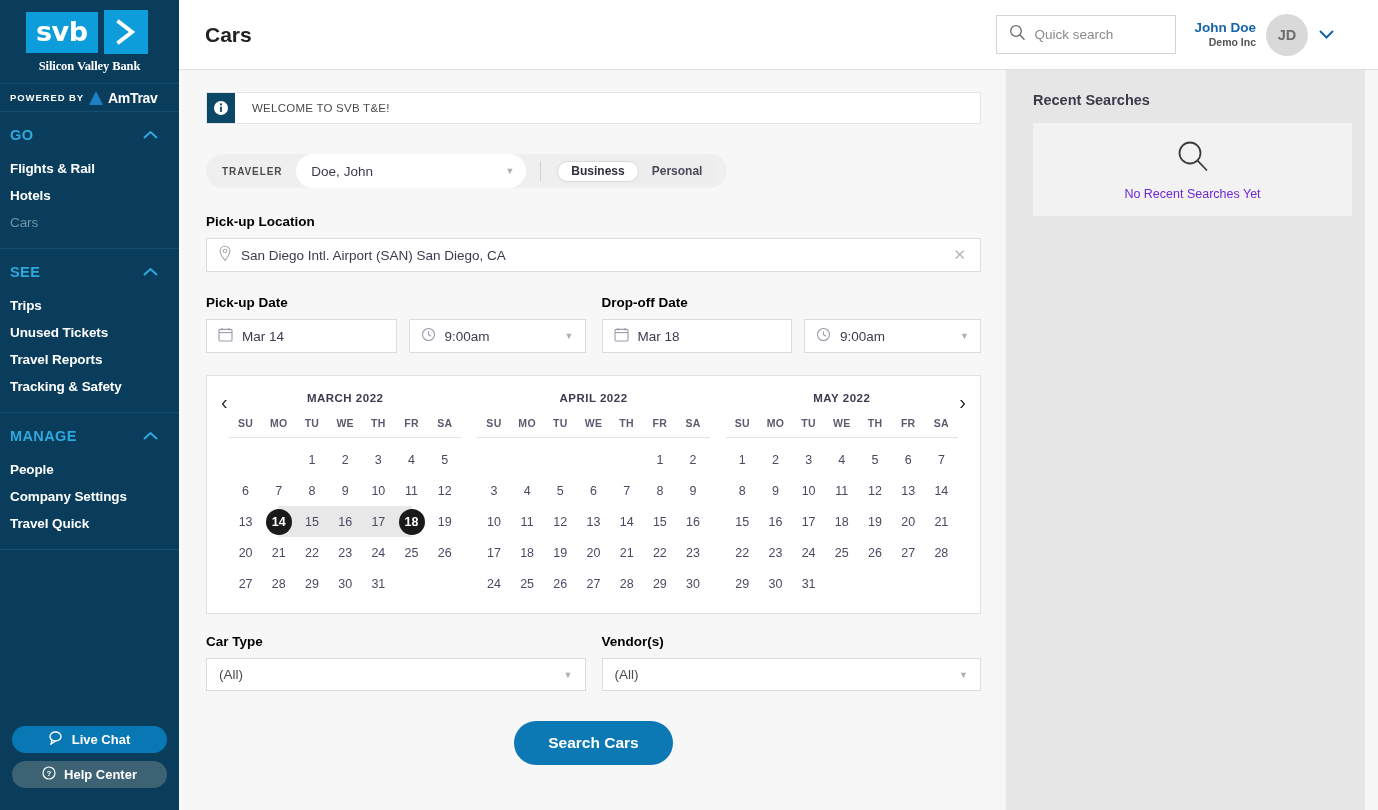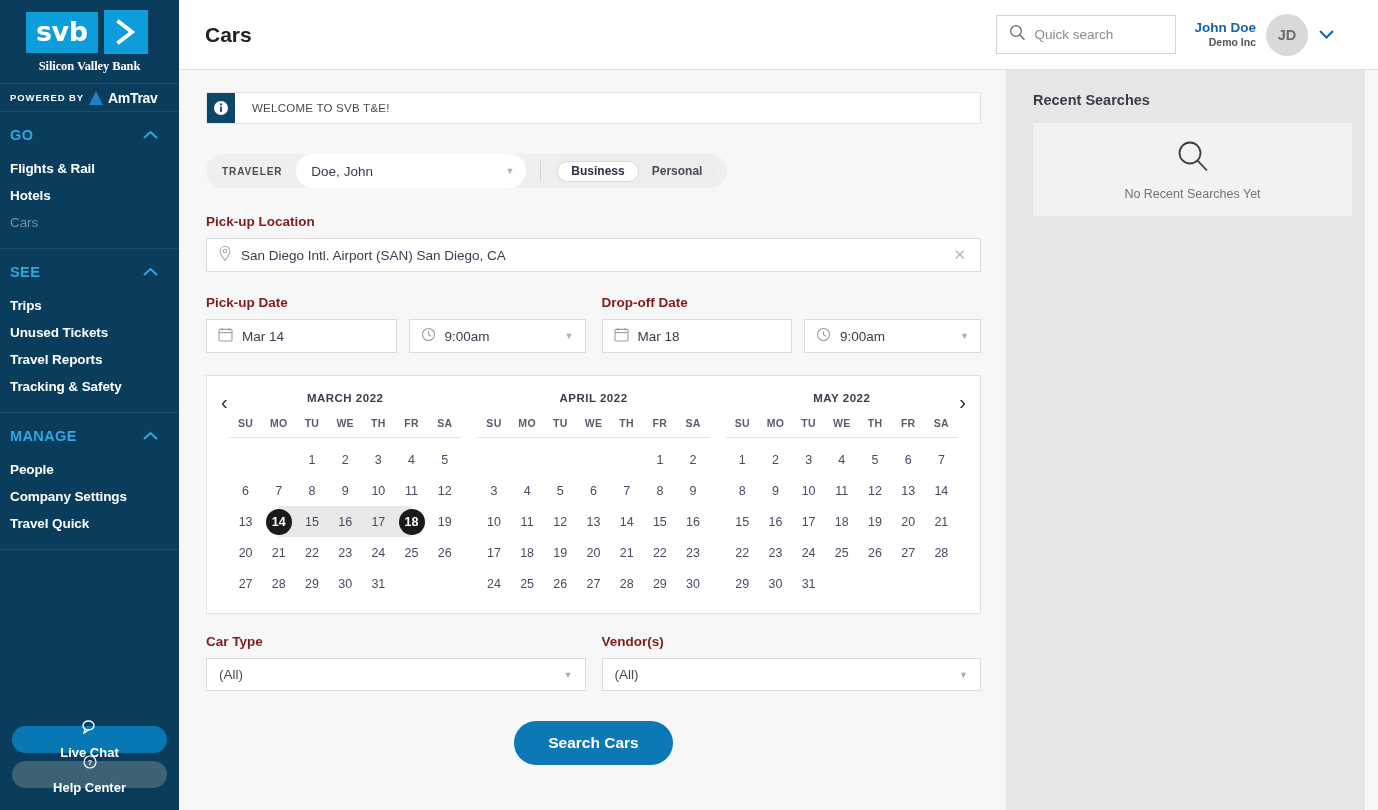--- a/index.html
+++ b/index.html
@@ -54,21 +54,21 @@
   .nav-item {
     padding: 6px 10px; font-size: 13.5px; font-weight: bold;
     color: #ffffff; cursor: pointer; letter-spacing: -0.1px;
   }
   .nav-item.dim { color: #6f93a6; font-weight: normal; }
   .sidebar-spacer { flex: 1 1 auto; }
   .sidebar-bottom { padding: 0 12px 14px 12px; }
   .side-btn {
     display: flex; align-items: center; justify-content: center; gap: 8px;
     height: 27px; border-radius: 14px; font-size: 13px; font-weight: bold;
-    color: #fff; cursor: pointer; margin-bottom: 8px; flex-direction: column;
+    color: #fff; cursor: pointer; margin-bottom: 8px;
   }
   .side-btn.chat { background: #0878b4; }
   .side-btn.help { background: #3d6273; }
 
   
   #mainwrap { width: 1199px; height: 810px; display: flex; flex-direction: column; }
   #topbar {
     height: 70px; flex: 0 0 70px; background: #fff;
     border-bottom: 1px solid #e0e0e0;
     display: flex; align-items: center; justify-content: space-between;
@@ -134,21 +134,21 @@
   .toggle {
     display: flex; background: #ededee; border-radius: 14px; height: 25px;
     padding: 2px; margin-right: 6px;
   }
   .toggle-opt {
     padding: 0 13px; display: flex; align-items: center;
     font-size: 12px; color: #4a4a5a; border-radius: 12px; cursor: pointer; font-weight: bold;
   }
   .toggle-opt.active { background: #fff; border: 1px solid #d9d9d9; color: #2f2f3d; }
 
-  .field-label { font-size: 13.5px; font-weight: bold; color: #7f1d1d; margin-bottom: 9px; }
+  .field-label { font-size: 13.5px; font-weight: bold; color: #000000; margin-bottom: 9px; }
   .grid2 { display: flex; gap: 16px; }
   .col { flex: 1 1 0; min-width: 0; }
   .txtfield {
     height: 34px; background: #fff; border: 1px solid #dcdcdc;
     display: flex; align-items: center; padding: 0 11px; gap: 9px; justify-content: space-between;
   }
   .txtfield .val { font-size: 13.5px; color: #3b3b4f; flex: 1 1 auto; }
   .txtfield .val.ph { color: #9a9a9a; }
   .clear-x { color: #b7b7b7; font-size: 15px; cursor: pointer; padding: 0 3px; }
   .row-gap { height: 23px; }
@@ -210,21 +210,21 @@
   
   #rightpanel {
     flex: 1 1 auto; background: #e6e6e6;
     padding: 22px 26px 0 27px; position: relative;
   }
   #rp-title { font-size: 14.5px; font-weight: bold; color: #3a3a4a; margin-bottom: 15px; }
   .empty-card {
     background: #f2f2f2; height: 93px;
     display: flex; flex-direction: column; align-items: center; justify-content: center; gap: 9px;
   }
-  .empty-text { font-size: 12.5px; color: #737373; }
+  .empty-text { font-size: 12.5px; color: #6d28d9; }
   #scroll-strip {
     position: absolute; top: 0; right: 0; width: 13px; height: 100%;
     background: #f7f7f7;
   }
 </style>
 </head>
 <body>
 
 <aside id="sidebar">
   <div class="brand">

